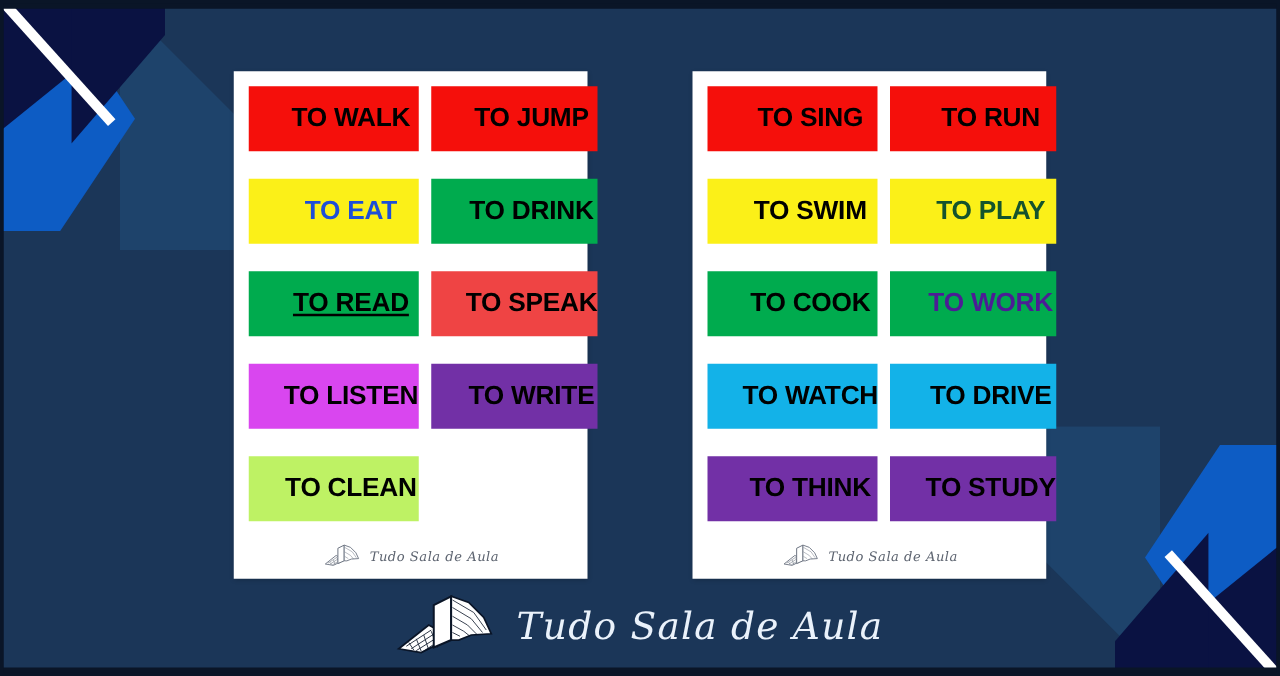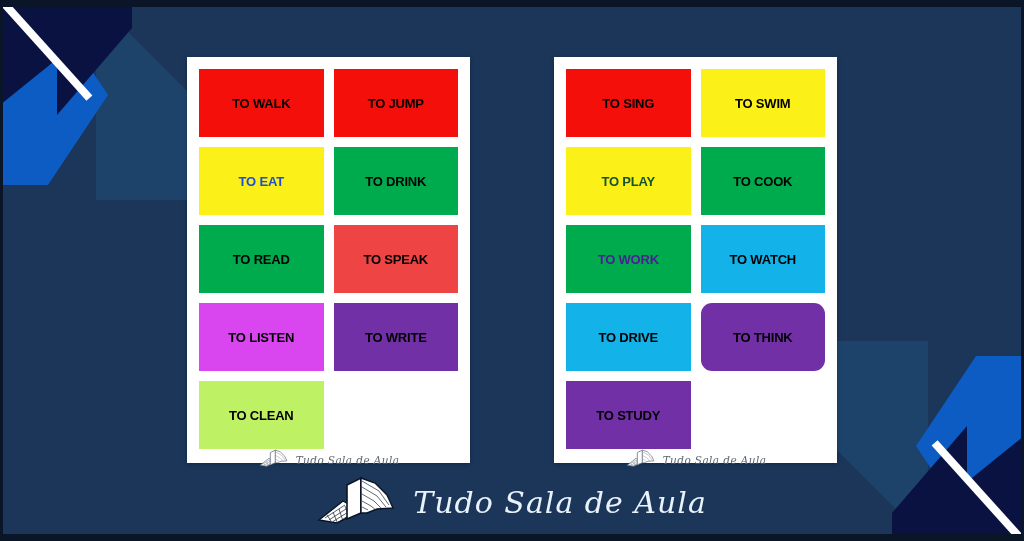--- a/index.html
+++ b/index.html
@@ -112,25 +112,26 @@
     grid-template-columns:1fr 1fr;
     grid-template-rows:repeat(5,1fr);
     column-gap:10px;
     row-gap:10px;
     align-content:start;
   }
   .tile{
     display:flex; align-items:center; justify-content:center;
     color:#000;
     font-weight:bold;
-    font-size:13px;
+    font-size:21px;
     letter-spacing:-0.2px;
     white-space:nowrap;
-    height:68px;
+    height:52px;
     font-family:"Liberation Sans", sans-serif;
+    padding-left:28px;
   }
   .card-mark{
     height:34px;
     display:flex; align-items:center; justify-content:center;
     gap:4px;
   }
   .card-mark .mark-txt{
     font-family:"DejaVu Serif", serif;
     font-style:italic;
     font-size:10.5px;
@@ -172,21 +173,21 @@
   <div class="deco br-darktri2"></div>
   <div class="deco br-whitestripe"></div>
 
   <div class="cards-wrap" id="cards-wrap">
       <div class="card">
         <div class="grid">
           <div class="tile" style="background: rgb(245, 15, 11); color: rgb(0, 0, 0);">TO WALK</div>
           <div class="tile" style="background: rgb(245, 15, 11); color: rgb(0, 0, 0);">TO JUMP</div>
           <div class="tile" style="background: rgb(251, 240, 24); color: #1d4ed8; text-align: right;">TO EAT</div>
           <div class="tile" style="background: rgb(0, 171, 78); color: rgb(0, 0, 0);">TO DRINK</div>
-          <div class="tile" style="background: rgb(0, 171, 78); color: rgb(0, 0, 0);">TO READ</div>
+          <div class="tile" style="background: rgb(0, 171, 78); color: rgb(0, 0, 0); text-decoration: underline;">TO READ</div>
           <div class="tile" style="background: #ef4444; color: rgb(0, 0, 0);">TO SPEAK</div>
           <div class="tile" style="background: #d946ef; color: rgb(0, 0, 0);">TO LISTEN</div>
           <div class="tile" style="background: rgb(114, 48, 166); color: rgb(0, 0, 0);">TO WRITE</div>
           <div class="tile" style="background: #bef264; color: rgb(0, 0, 0);">TO CLEAN</div>
         </div>
         <div class="card-mark">
           <span class="bookicon"><svg width="34" height="18" viewBox="0 0 86 50">
               <path d="M2 45 L26 26 L44 36 L20 48 Z" fill="#ffffff" stroke="#6a7280" stroke-width="2"></path>
               <g stroke="#6a7280" stroke-width="1.4" opacity="0.85">
                 <path d="M8 43 L28 30"></path>
@@ -203,27 +204,28 @@
                 <path d="M45 18 L58 26 L65 34"></path>
                 <path d="M45 28 L53 33"></path>
               </g>
             </svg></span>
           <span class="mark-txt">Tudo Sala de Aula</span>
         </div>
       </div>
       <div class="card">
         <div class="grid">
           <div class="tile" style="background: rgb(245, 15, 11); color: rgb(0, 0, 0);">TO SING</div>
+          <div class="tile" style="background: rgb(245, 15, 11); color: rgb(0, 0, 0);">TO RUN</div>
           <div class="tile" style="background: rgb(251, 240, 24); color: rgb(0, 0, 0);">TO SWIM</div>
           <div class="tile" style="background: rgb(251, 240, 24); color: #14532d;">TO PLAY</div>
           <div class="tile" style="background: rgb(0, 171, 78); color: rgb(0, 0, 0);">TO COOK</div>
           <div class="tile" style="background: rgb(0, 171, 78); color: #4c1d95;">TO WORK</div>
           <div class="tile" style="background: rgb(19, 178, 232); color: rgb(0, 0, 0);">TO WATCH</div>
           <div class="tile" style="background: rgb(19, 178, 232); color: rgb(0, 0, 0);">TO DRIVE</div>
-          <div class="tile" style="background: rgb(114, 48, 166); color: rgb(0, 0, 0); border-radius: 11px;">TO THINK</div>
+          <div class="tile" style="background: rgb(114, 48, 166); color: rgb(0, 0, 0);">TO THINK</div>
           <div class="tile" style="background: rgb(114, 48, 166); color: rgb(0, 0, 0);">TO STUDY</div>
         </div>
         <div class="card-mark">
           <span class="bookicon"><svg width="34" height="18" viewBox="0 0 86 50">
               <path d="M2 45 L26 26 L44 36 L20 48 Z" fill="#ffffff" stroke="#6a7280" stroke-width="2"></path>
               <g stroke="#6a7280" stroke-width="1.4" opacity="0.85">
                 <path d="M8 43 L28 30"></path>
                 <path d="M13 45 L33 32"></path>
                 <path d="M18 47 L38 34.5"></path>
                 <path d="M12 41 L16 46"></path>

